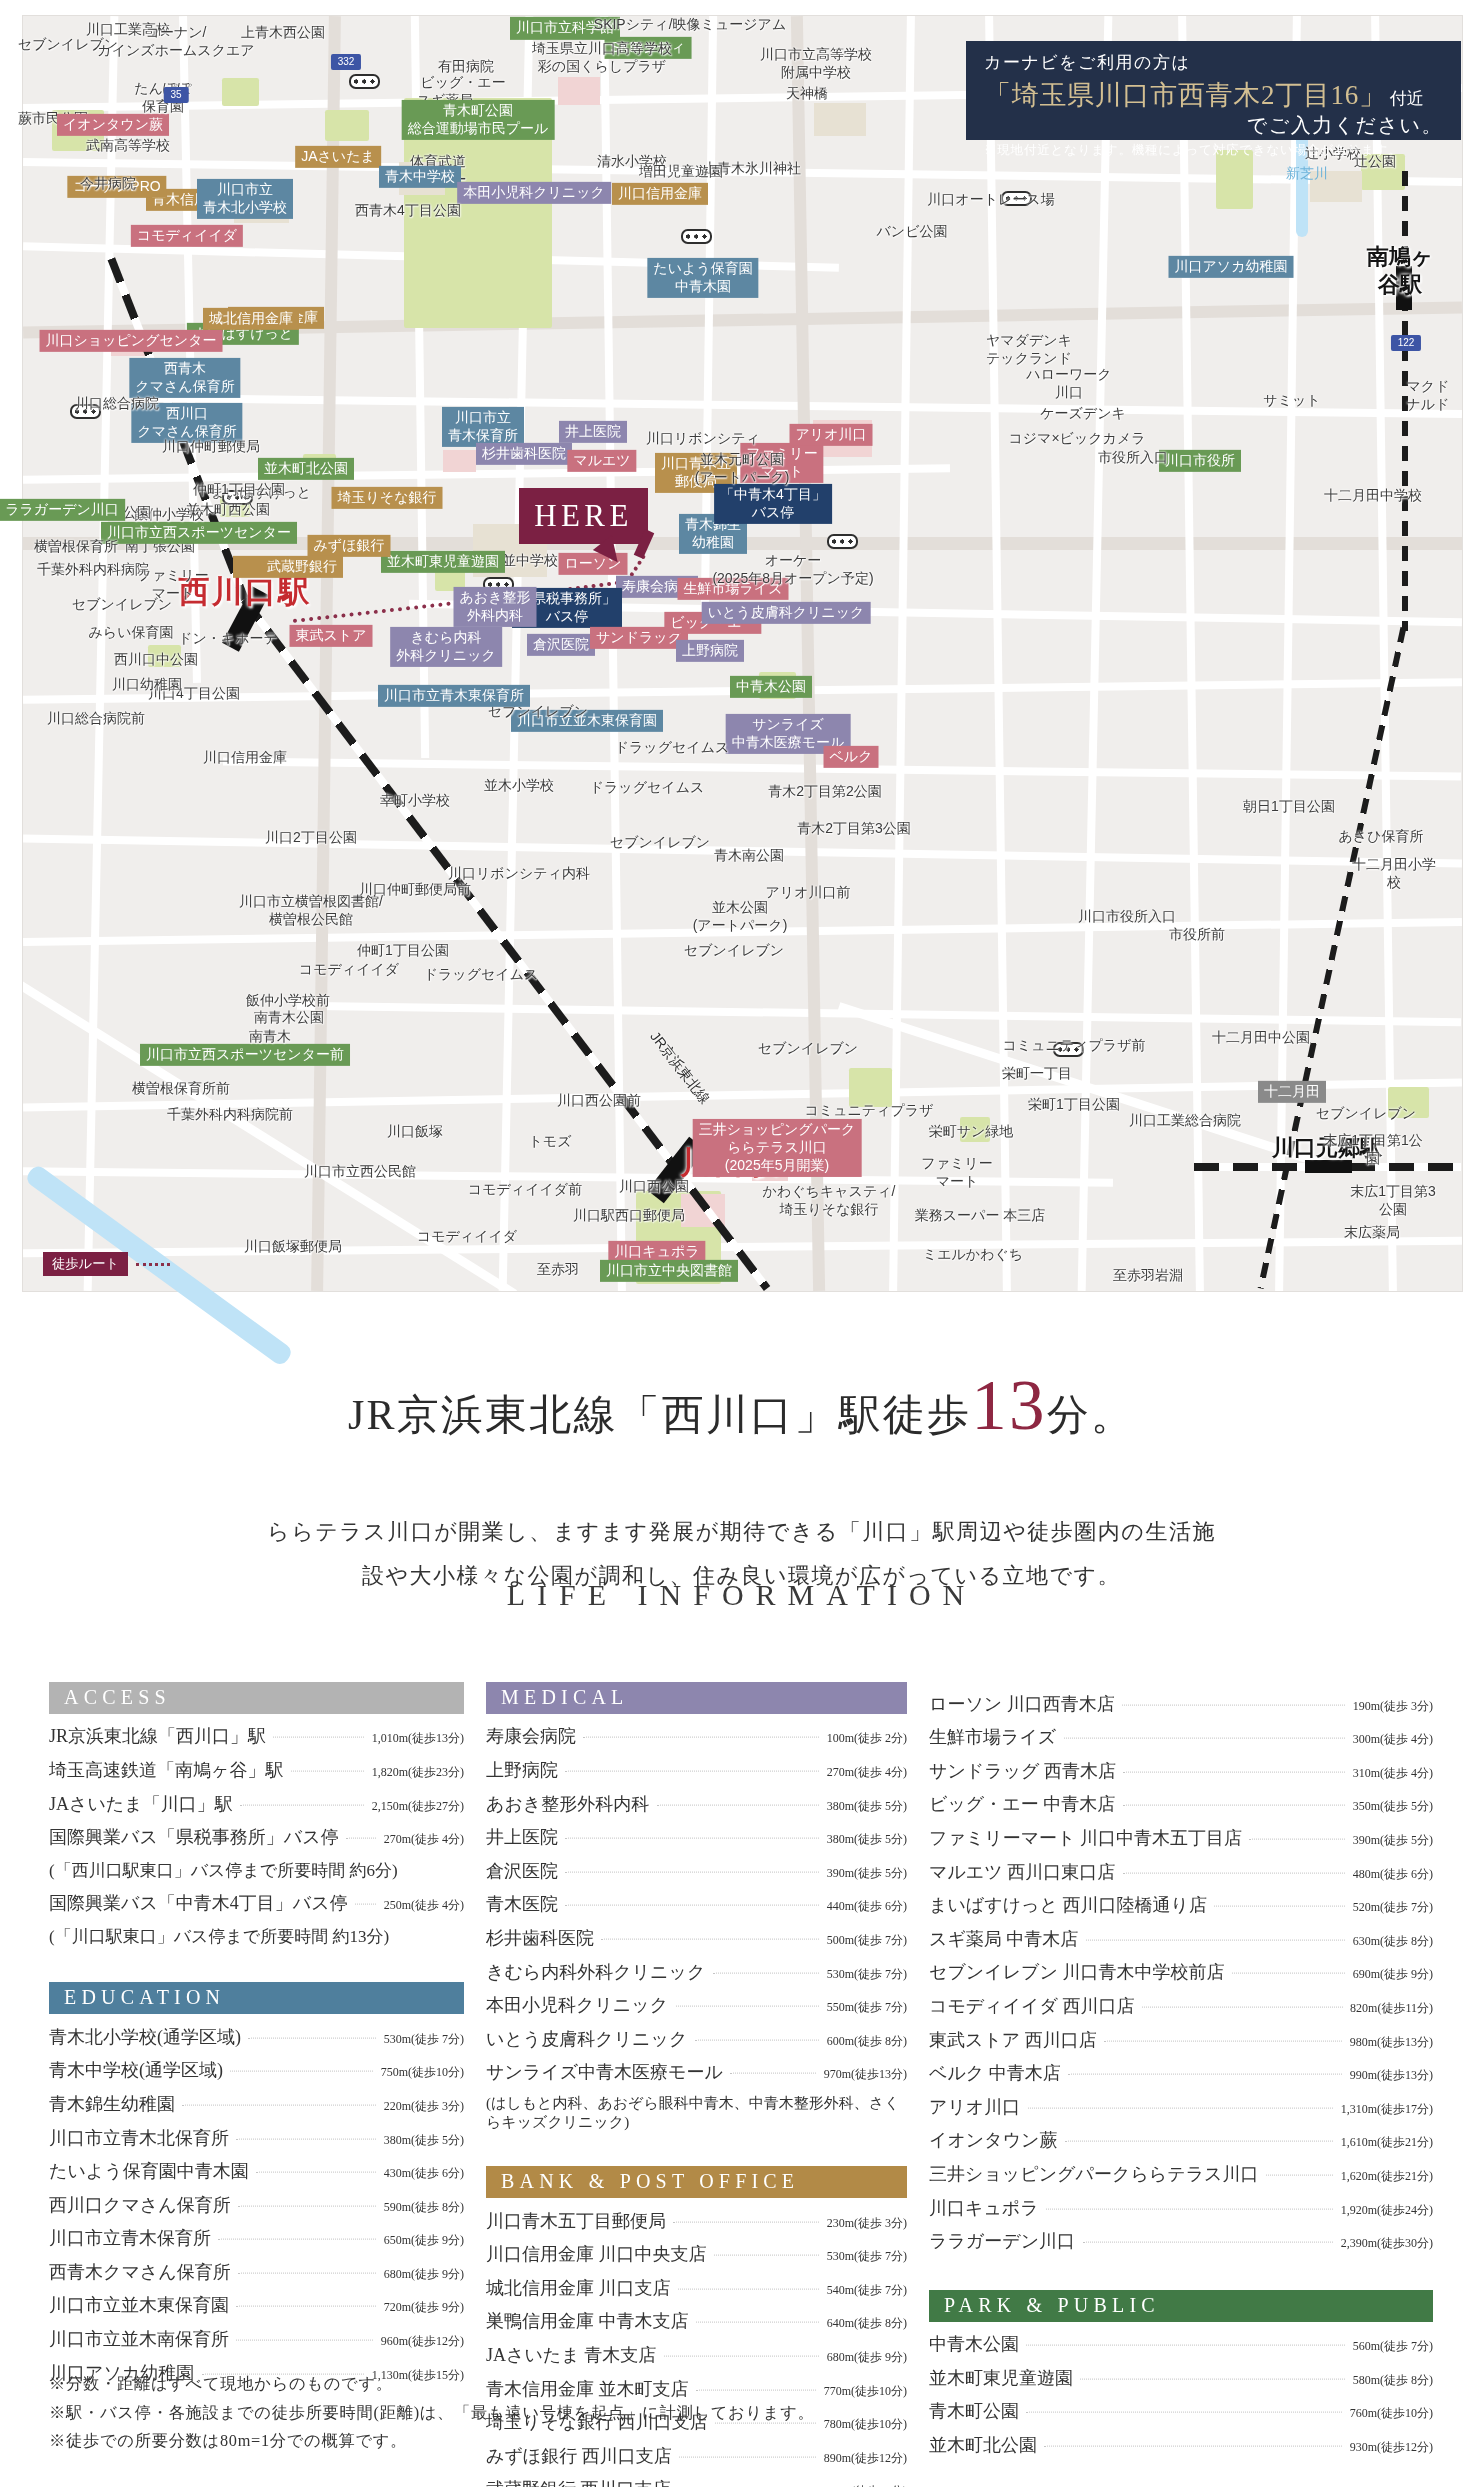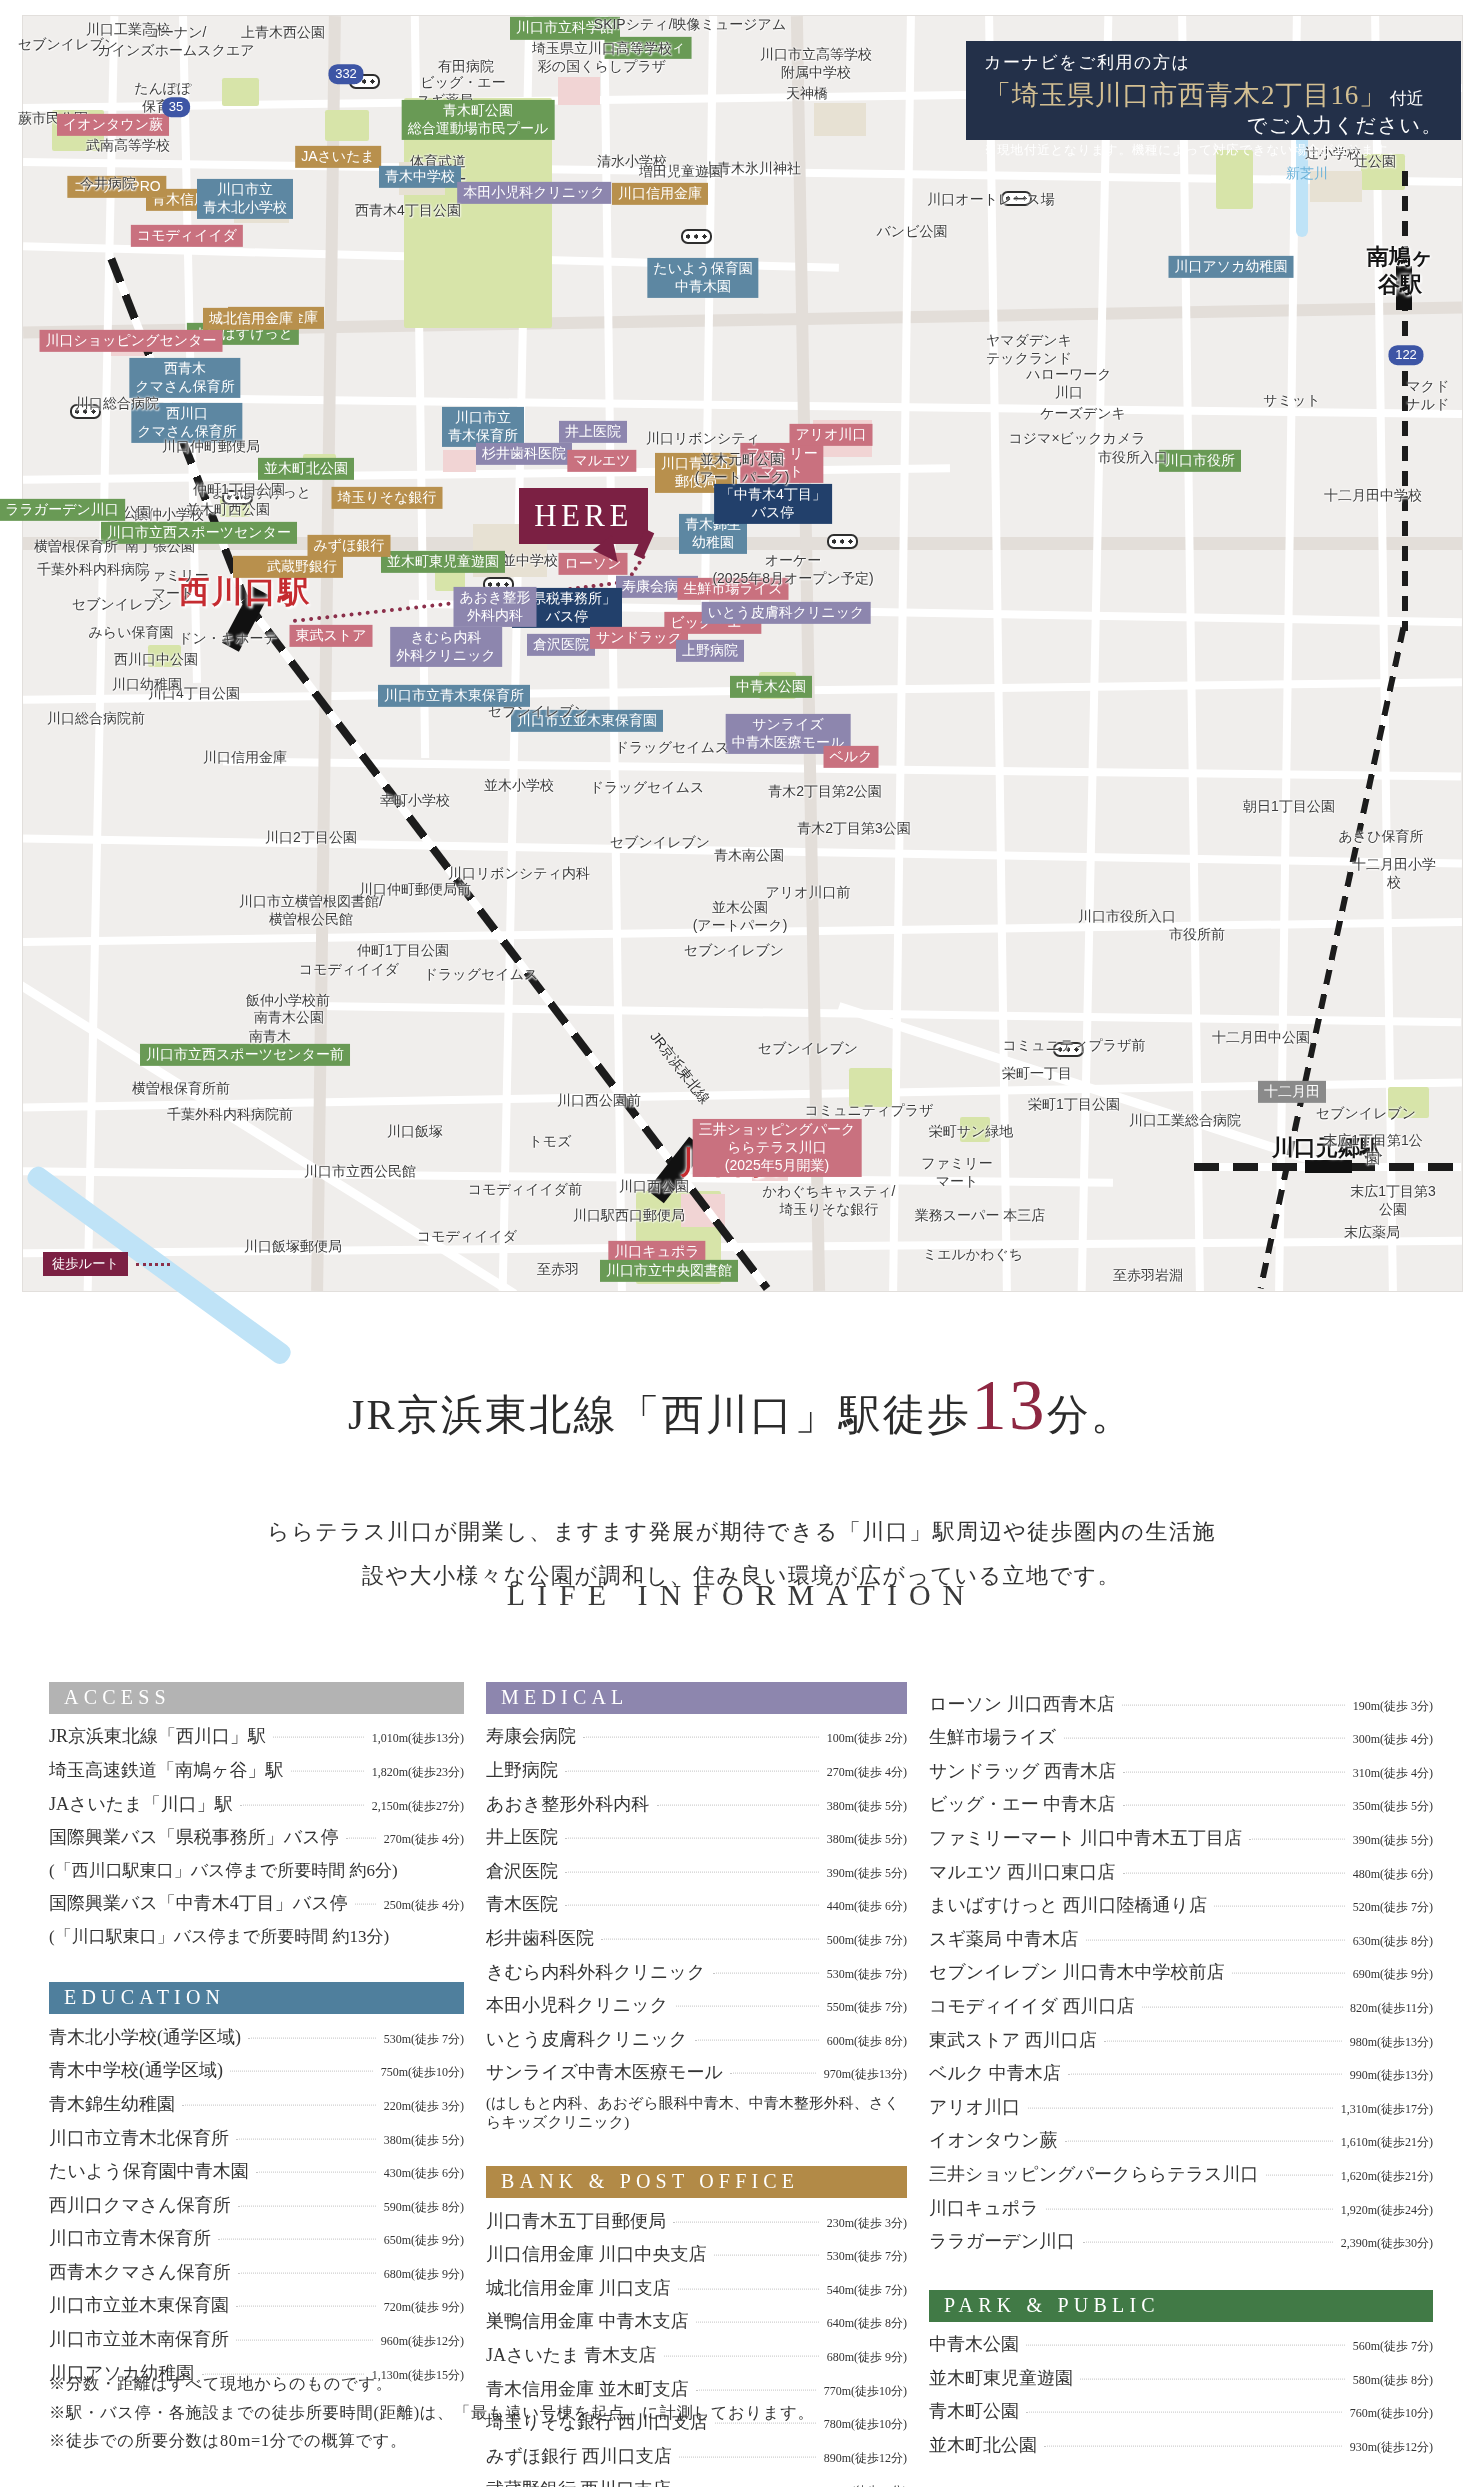--- a/index.html
+++ b/index.html
@@ -30,21 +30,21 @@
   .chip.medical{background:#8d86ae;}
   .chip.bank{background:#b8904d;}
   .chip.shopping{background:#c9717f;}
   .chip.bus{background:#22406b;}
   .chip.green{background:#699a55;}
   .chip.gray{background:#8a8a8a;}
   .chip.station-jr{background:transparent;color:#c52b30;font-weight:bold;font-size:31px;letter-spacing:2.2px;
                    text-shadow:0 0 3px #fff,0 0 4.4px #fff,1.5px 1.5px 2.2px #fff;padding:0;}
   .chip.station-other{background:transparent;color:#141414;font-weight:bold;font-size:22px;
                    text-shadow:0 0 3px #fff,0 0 4.4px #fff,1.5px 1.5px 2.2px #fff;padding:0;}
-  .chip.shield{background:#3d55a5;border-radius:9px;font-size:13px;padding:1.5px 6.7px;margin-top:12px;}
+  .chip.shield{background:#3d55a5;border-radius:2px;font-size:10px;padding:1.5px 6.7px;}
   #here-box{position:absolute;left:519px;top:473px;width:129px;height:56px;background:#7b2043;
             display:flex;align-items:center;justify-content:center;}
   #here-box span{color:#fff;font-size:31px;letter-spacing:4.4px;font-family:"Liberation Serif","DejaVu Serif",serif;}
   #here-tail{position:absolute;left:598px;top:525px;width:0;height:0;border-left:12px solid transparent;
              border-right:12px solid transparent;border-top:25px solid #7b2043;transform:rotate(-38deg);}
   #site-mark{position:absolute;left:639px;top:515px;width:10.4px;height:28px;background:#7b2043;transform:rotate(24deg);}
   #rail-name{position:absolute;left:636px;top:1044px;transform:rotate(52deg);font-family:"Liberation Sans","DejaVu Sans",sans-serif;
              font-size:14px;color:#2b2b2b;text-shadow:0 0 2.2px #fff,0 0 3px #fff;}
   #map-legend{position:absolute;left:43px;top:1237px;display:flex;align-items:center;}
   #map-legend .box{background:#7b2043;color:#fff;font-family:"Liberation Sans","DejaVu Sans",sans-serif;

